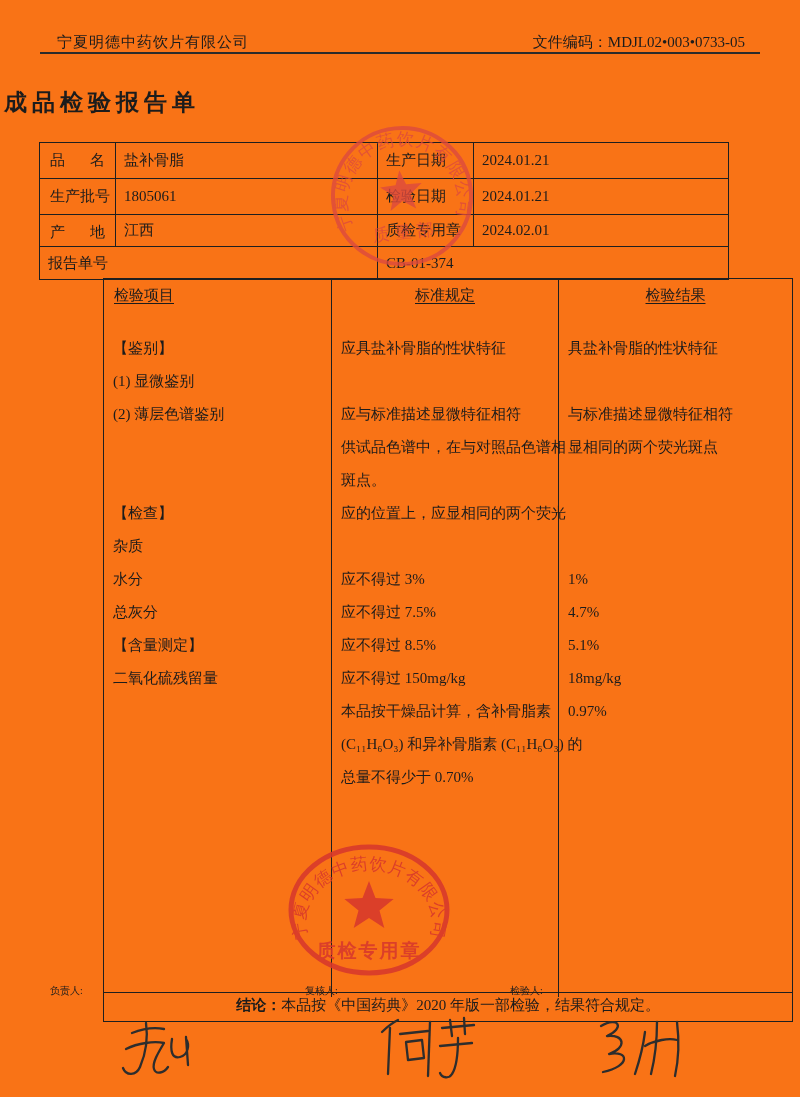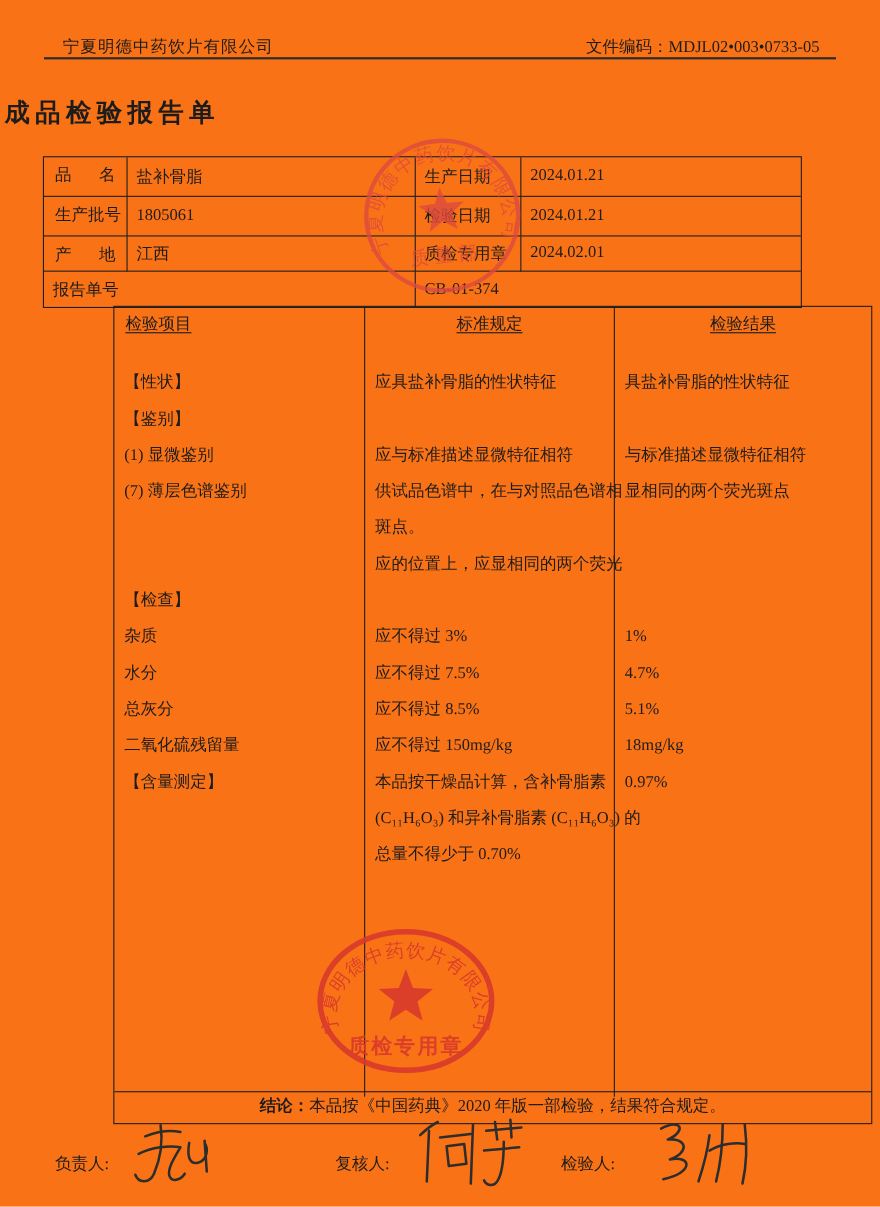--- a/index.html
+++ b/index.html
@@ -35,21 +35,21 @@
   .mhead{height:24px;line-height:26px;margin-top:3px;font-size:15px;text-align:center;}
   .mhead.left{text-align:left;padding-left:10px;}
   .mhead span{text-decoration:underline;text-underline-offset:3px;}
   .mbody{margin-top:26px;}
   .line{height:33px;line-height:33px;font-size:15px;padding-left:9px;white-space:nowrap;}
   .conclusion-row{position:absolute;left:0;right:0;bottom:4px;height:25px;box-sizing:border-box;
                   border-top:1px solid #1f1f1f;display:flex;justify-content:center;
                   align-items:center;font-size:15px;white-space:nowrap;}
   .conclusion-row .clabel{font-weight:bold;}
   
-  .sig-label{position:absolute;top:1049px;font-size:15px;}
+  .sig-label{position:absolute;top:984px;font-size:10px;}
   .sig-svg{position:absolute;}
   .sig-svg path{fill:none;stroke:#2d2d2d;stroke-width:2.3;stroke-linecap:round;stroke-linejoin:round;}
   
   .stamp{position:absolute;pointer-events:none;}
   .stamp-top{left:330px;top:125px;opacity:.8;transform:rotate(-6deg);}
   .stamp-bottom{left:287px;top:842px;opacity:.88;}
 </style>
 </head>
 <body>
 
@@ -79,32 +79,31 @@
 
     <div class="cell span2 last-row">报告单号</div>
     <div class="cell span2v last-col last-row">CB-01-374</div>
   </div>
 
   <div class="main-table">
     <div class="main-content">
       <div class="mcol mcol-item">
         <div class="mhead left"><span>检验项目</span></div>
         <div class="mbody">
-            <div class="line">【性状】</div>
             <div class="line">【鉴别】</div>
             <div class="line">(1) 显微鉴别</div>
-            <div class="line">(7) 薄层色谱鉴别</div>
+            <div class="line">(2) 薄层色谱鉴别</div>
             <div class="line"></div>
             <div class="line"></div>
             <div class="line">【检查】</div>
             <div class="line">杂质</div>
             <div class="line">水分</div>
             <div class="line">总灰分</div>
+            <div class="line">【含量测定】</div>
             <div class="line">二氧化硫残留量</div>
-            <div class="line">【含量测定】</div>
             <div class="line"></div>
             <div class="line"></div>
           </div>
       </div>
       <div class="mcol mcol-standard">
         <div class="mhead"><span>标准规定</span></div>
         <div class="mbody">
             <div class="line">应具盐补骨脂的性状特征</div>
             <div class="line"></div>
             <div class="line">应与标准描述显微特征相符</div>

